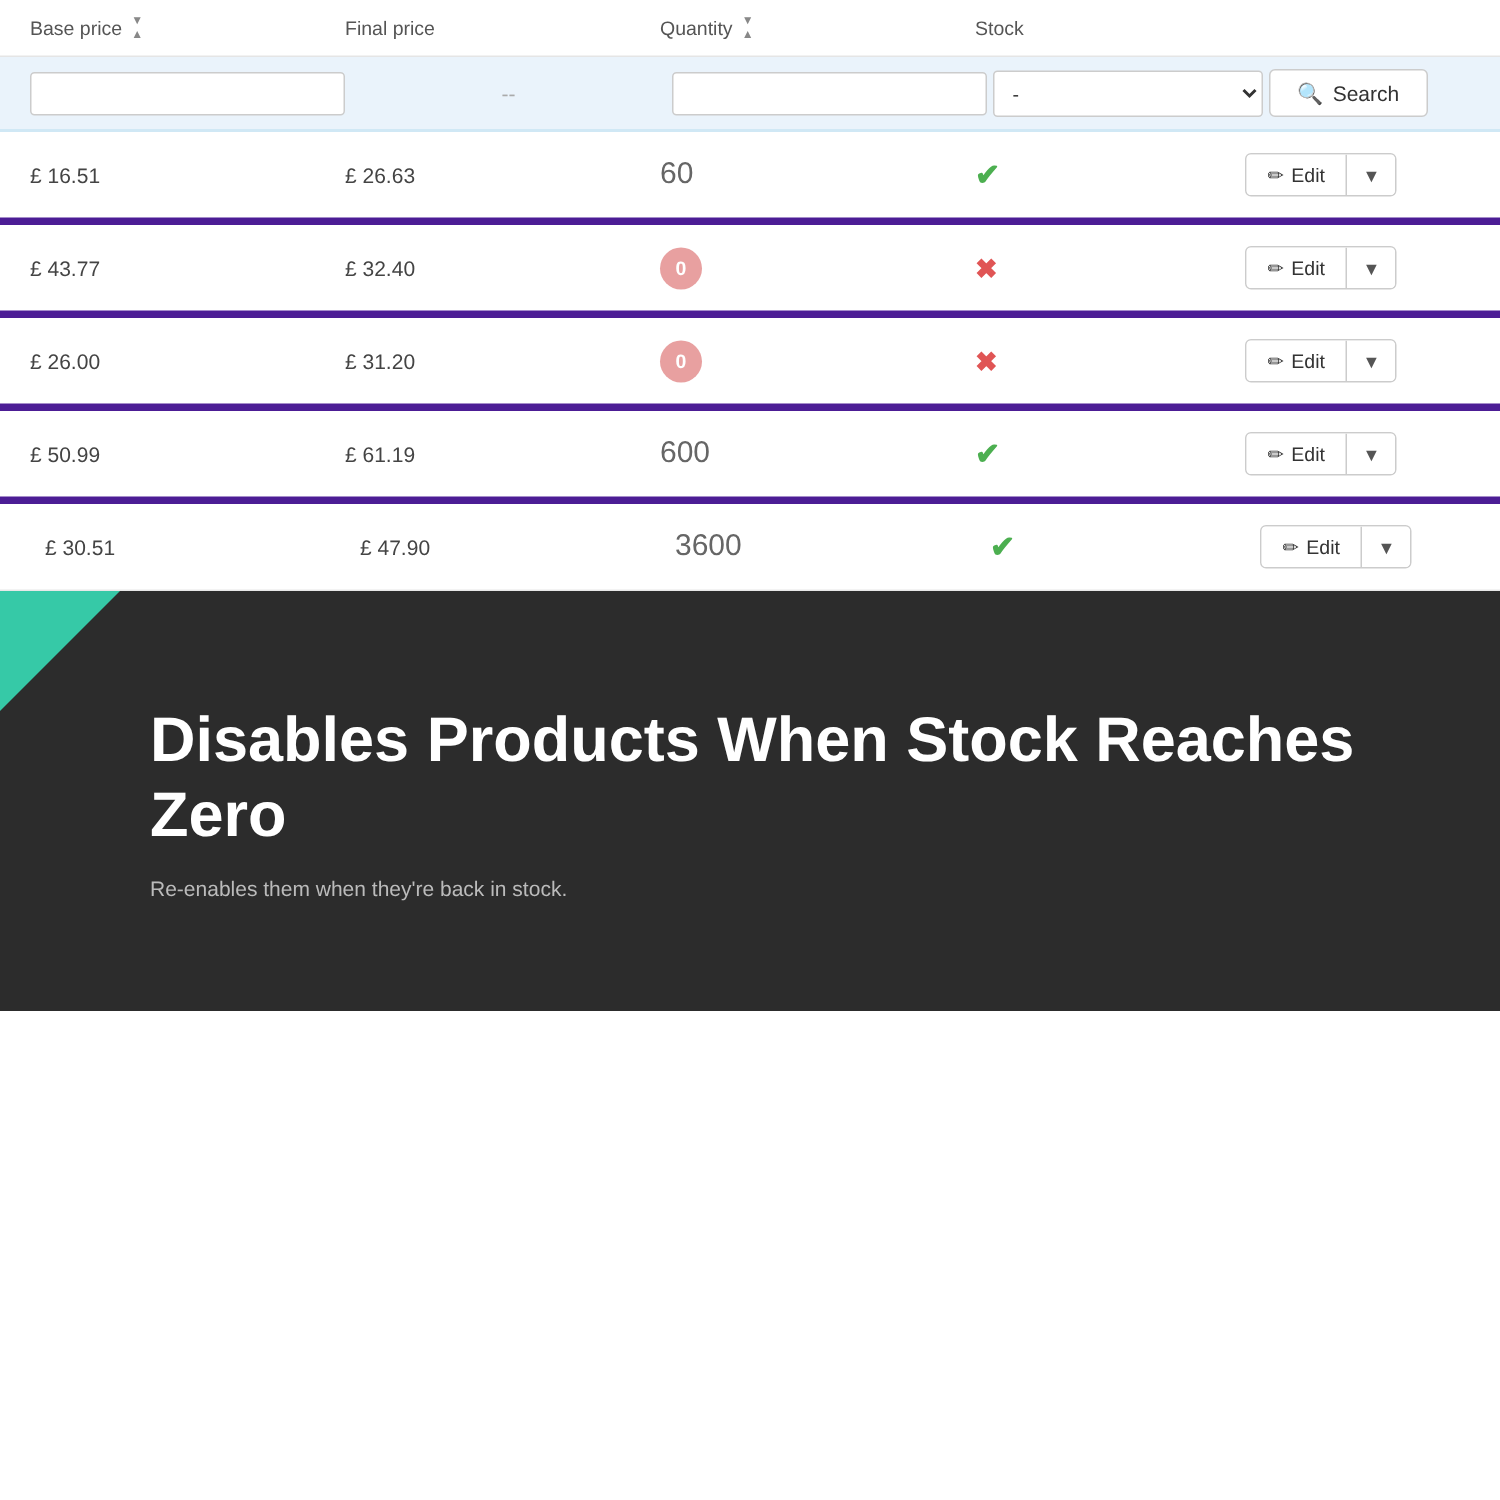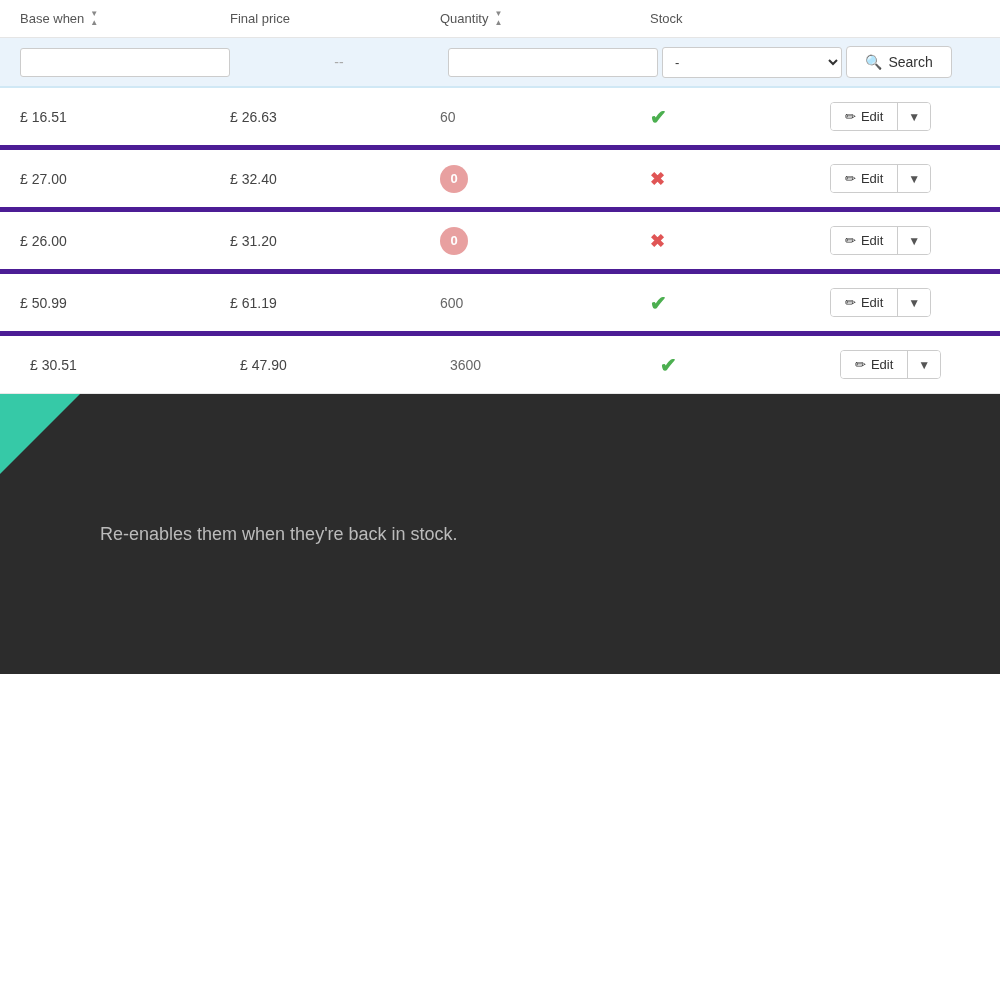--- a/index.html
+++ b/index.html
@@ -116,21 +116,21 @@
       justify-content: center;
       width: 28px;
       height: 28px;
       border-radius: 50%;
       background: #e8a0a0;
       color: #fff;
       font-size: 13px;
       font-weight: 600;
     }
     .qty-number {
-      font-size: 14px;
+      font-size: 20px;
       color: #666;
     }
     .status-check {
       color: #4CAF50;
       font-size: 20px;
       font-weight: bold;
     }
     .status-x {
       color: #e05555;
       font-size: 18px;
@@ -186,32 +186,32 @@
       border-right: 80px solid transparent;
     }
     .promo-title {
       font-size: 42px;
       font-weight: 800;
       color: #fff;
       line-height: 1.2;
       margin-bottom: 16px;
     }
     .promo-subtitle {
-      font-size: 18px;
+      font-size: 14px;
       color: #bbb;
       font-weight: 400;
     }
   </style>
 </head>
 <body>
 
 <div class="table-section">
   <div class="table-header">
     <div class="col-head">
-      <span>Base when</span>
+      <span>Base price</span>
       <span class="sort-icons">
         <span>▼</span>
           <span>▲</span>
       </span>
     </div>
     <div class="col-head">
       <span>Final price</span>
     </div>
     <div class="col-head">
       <span>Quantity</span>
@@ -255,21 +255,21 @@
         <button class="edit-btn">
           <span>✏</span>
           <span>Edit</span>
         </button>
         <button class="dropdown-btn">▼</button>
       </div>
     </div>
   </div>
 
   <div class="data-row">
-    <div class="cell">£ 27.00</div>
+    <div class="cell">£ 43.77</div>
     <div class="cell">£ 32.40</div>
     <div class="cell">
       <span class="qty-badge">0</span>
     </div>
     <div class="cell">
       <span class="status-x">✖</span>
     </div>
     <div>
       <div class="edit-btn-group">
         <button class="edit-btn">
@@ -337,14 +337,15 @@
           <span>Edit</span>
         </button>
         <button class="dropdown-btn">▼</button>
       </div>
     </div>
   </div>
 </div>
 
 <div class="promo-section">
   <div class="promo-triangle"></div>
+  <div class="promo-title">Disables Products When Stock Reaches Zero</div>
   <div class="promo-subtitle">Re-enables them when they're back in stock.</div>
 </div>
 
 </body></html>

